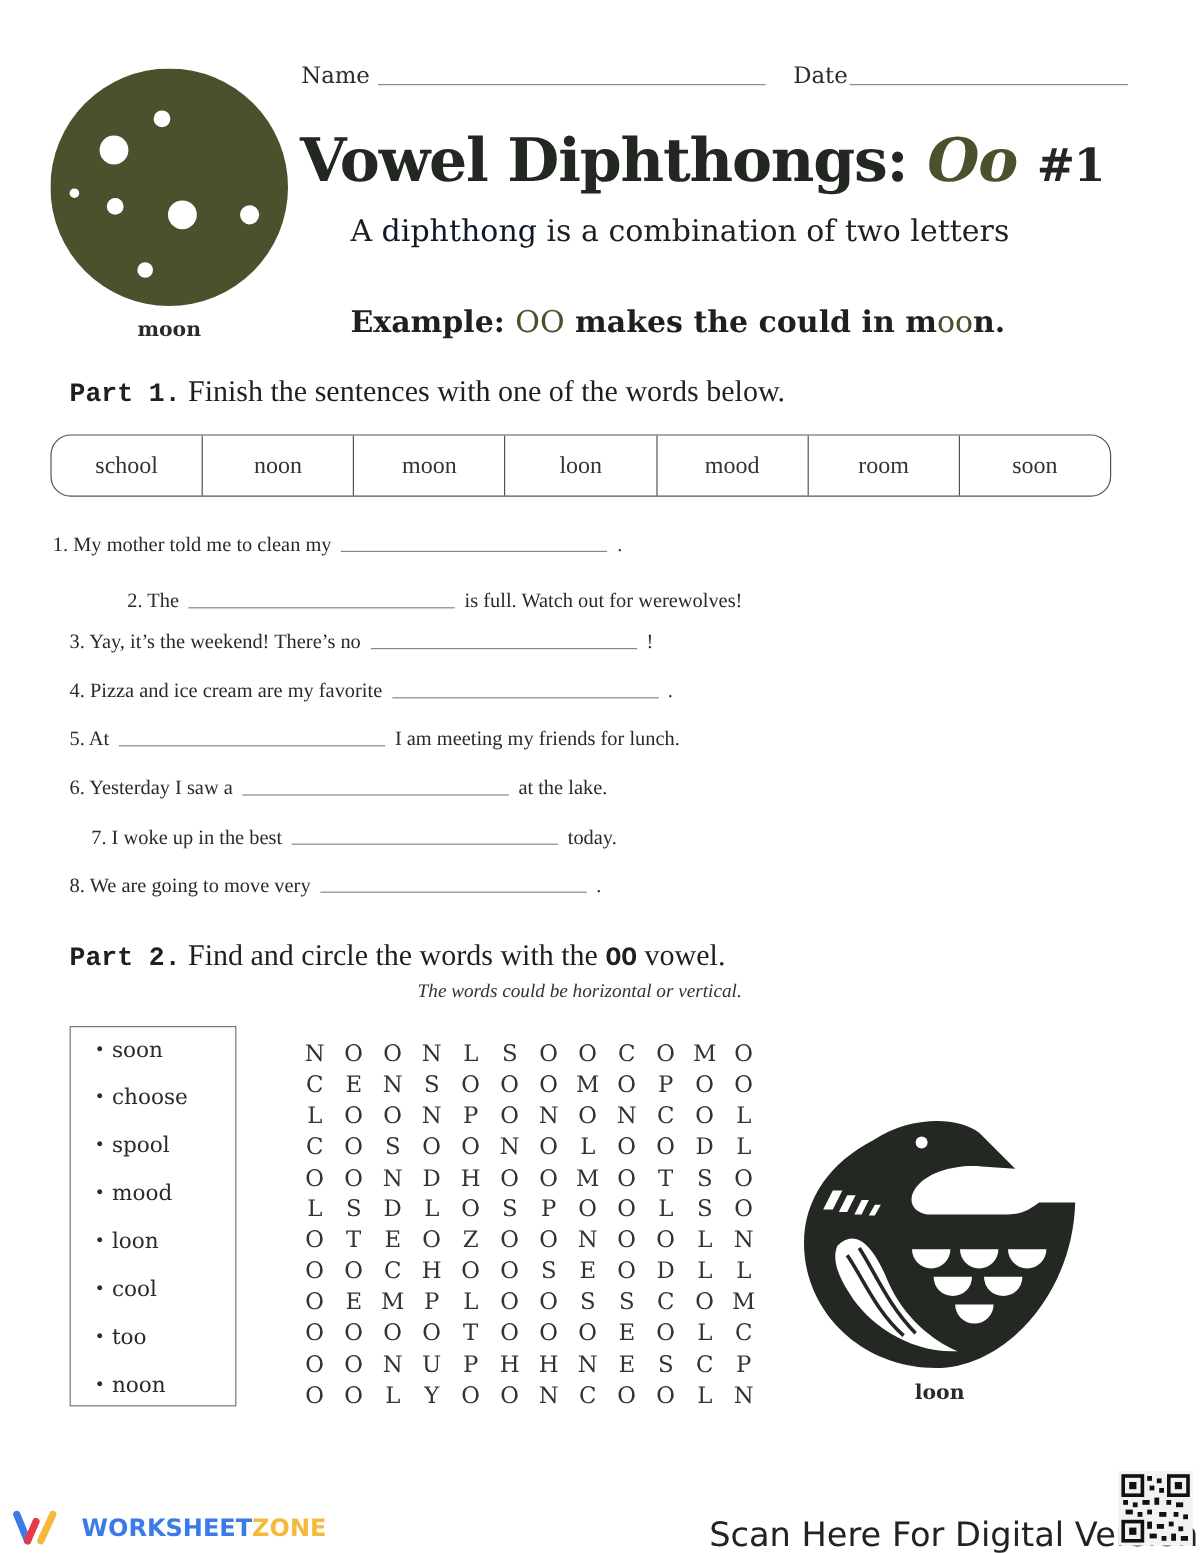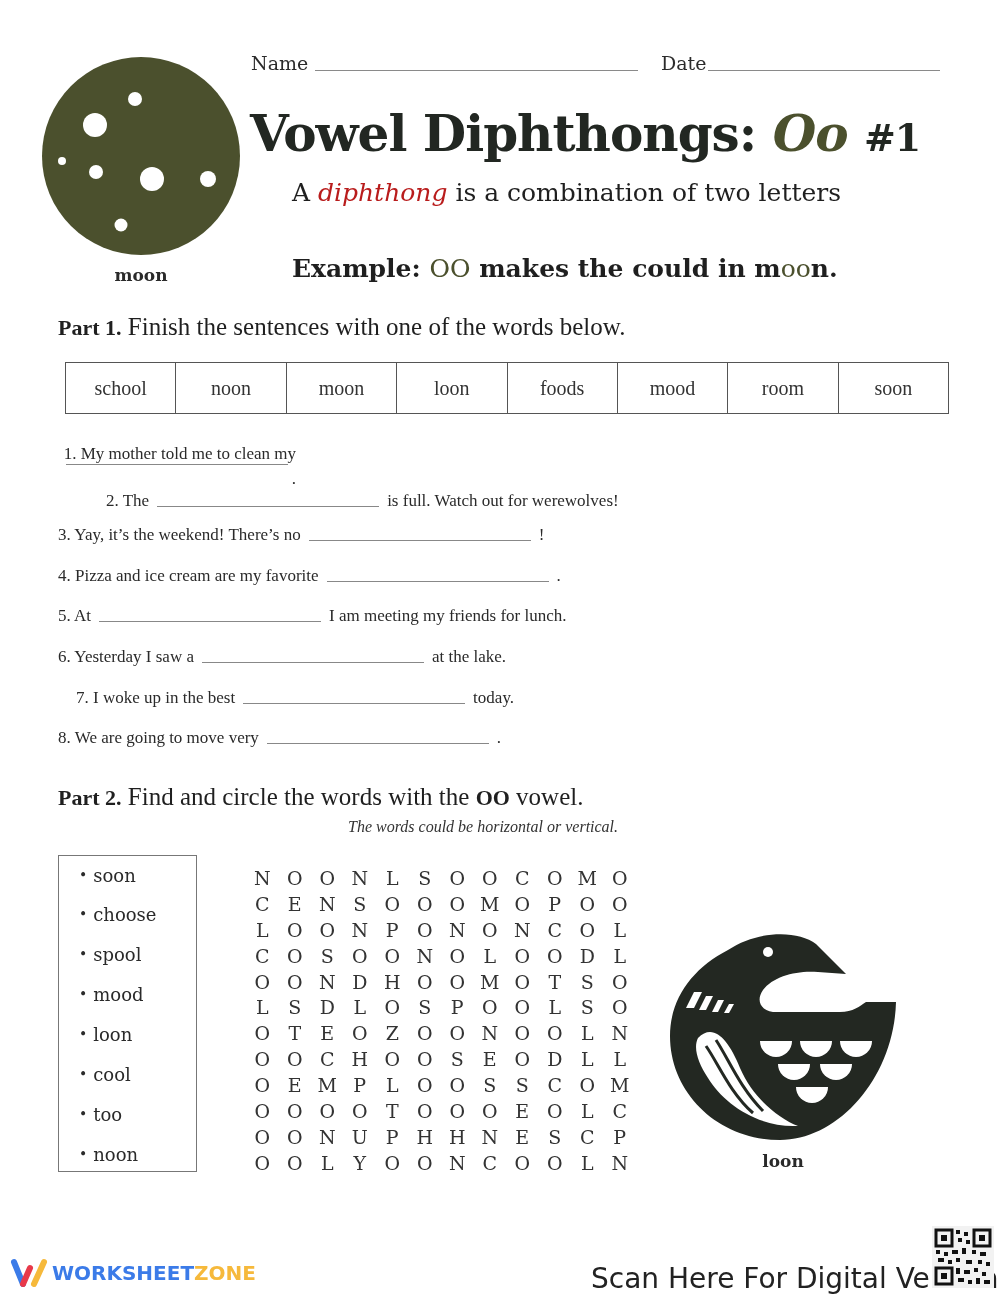--- a/index.html
+++ b/index.html
@@ -4,25 +4,25 @@
 <style>
   html,body{margin:0;padding:0;background:#fff;}
   body{width:1000px;height:1294px;position:relative;overflow:hidden;font-family:"DejaVu Serif",serif;color:#222722;}
   .abs{position:absolute;}
   .field-label{font-size:19px;color:#2b2b2b;}
   .field-line{border-bottom:1.5px solid #8a8a8a;height:0;}
   .title{font-family:"DejaVu Serif",serif;font-weight:bold;font-size:50px;color:#222722;letter-spacing:-1px;white-space:nowrap;}
   .title .accent{font-style:italic;color:#4b502d;}
   .title .num{font-size:38px;}
   .intro{font-size:25px;line-height:33px;color:#1f1f1f;}
-  .intro .em{font-style:italic;color:#b91c1c;}
+  .intro .em{color:#0f172a;}
   .example{font-size:25px;font-weight:bold;color:#1f1f1f;}
   .example .oo{color:#4b502d;font-weight:normal;}
   .part-head{font-size:25px;color:#1f1f1f;font-family:"Liberation Serif",serif;}
-  .part-head b{font-family:Liberation Serif, serif;font-size:22px;}
+  .part-head b{font-family:Liberation Mono, monospace;font-size:22px;}
   .wordbank{display:flex;border:1.5px solid #555;}
   .wordbank .cell{flex:1;height:50px;display:flex;align-items:center;justify-content:center;font-size:20px;color:#333;border-left:1.5px solid #555;font-family:"Liberation Serif",serif;}
   .wordbank .cell:first-child{border-left:none;}
   .sentence{font-size:17px;color:#2a2a2a;font-family:"Liberation Serif",serif;white-space:nowrap;display:flex;align-items:flex-end;}
   .blank{display:inline-block;width:222px;border-bottom:1px solid #888;height:0;margin:0 8px 4px 8px;}
   .wordlist{border:1.5px solid #777;}
   .wordlist .item{font-size:18px;color:#2a2a2a;height:40px;display:flex;align-items:center;padding-left:20px;}
   .wordlist .item .dot{font-size:14px;margin-right:6px;}
   .grid{display:grid;grid-template-columns:repeat(12,32.5px);grid-auto-rows:25.9px;}
   .grid .ch{font-size:19px;color:#333;font-family:"DejaVu Serif",serif;text-align:center;line-height:25.9px;}
@@ -63,32 +63,31 @@
 
 <div class="abs example" style="left:292px;top:254px;white-space:nowrap;">
   <span>Example:</span>
   <span class="oo">OO</span><span> makes the could in m</span><span class="oo">oo</span><span>n.</span>
 </div>
 
 <div class="abs part-head" style="left:58px;top:313px;">
   <b>Part 1.</b><span> Finish the sentences with one of the words below.</span>
 </div>
 
-<div class="abs wordbank" style="left:65px;top:362px;width:882px;">
+<div class="abs wordbank" style="left:42px;top:362px;width:882px;border-radius:17px;">
   <div class="cell">school</div>
   <div class="cell">noon</div>
   <div class="cell">moon</div>
   <div class="cell">loon</div>
-  <div class="cell">foods</div>
   <div class="cell">mood</div>
   <div class="cell">room</div>
   <div class="cell">soon</div>
 </div>
 
-<div class="abs sentence" style="left:58px;top:444px;flex-direction:column;">
+<div class="abs sentence" style="left:44px;top:444px;">
   <span>1. My mother told me to clean my</span>
     <span class="blank"></span>
     <span>.</span>
 </div>
 <div class="abs sentence" style="left:58px;top:491px;margin-left:48px;">
   <span>2. The</span>
     <span class="blank"></span>
     <span>is full. Watch out for werewolves!</span>
 </div>
 <div class="abs sentence" style="left:58px;top:525px;">
@@ -329,21 +328,21 @@
   </svg>
 </div>
 <div class="abs" style="left:668px;top:1151px;width:230px;text-align:center;font-size:17px;font-weight:bold;color:#2a2a2a;">loon</div>
 
 <div class="abs" style="left:10px;top:1258px;display:flex;align-items:center;">
   <svg width="38" height="30" viewBox="0 0 38 30">
     <line x1="4" y1="4" x2="13" y2="26" stroke="#3b7be8" stroke-width="6" stroke-linecap="round"></line>
     <line x1="13" y1="26" x2="20" y2="10" stroke="#e8394a" stroke-width="6" stroke-linecap="round"></line>
     <line x1="24" y1="26" x2="34" y2="4" stroke="#f6b93b" stroke-width="6" stroke-linecap="round"></line>
   </svg>
-  <span class="footer-logo" style="color:#3b7be8;margin-left:4px;">WORKSHEET</span>
+  <span class="footer-logo" style="color:#3b7be8;margin-left:20px;">WORKSHEET</span>
   <span class="footer-logo" style="color:#f6b93b;">ZONE</span>
 </div>
 <div class="abs scan" style="left:591px;top:1262px;">Scan Here For Digital Version</div>
 <div class="abs" style="left:932px;top:1226px;width:62px;height:62px;background:#f2f2f2;">
   <svg width="62" height="62" viewBox="0 0 62 62">
     <rect x="4" y="4" width="16" height="16" fill="none" stroke="#111" stroke-width="3"></rect>
     <rect x="9" y="9" width="6" height="6" fill="#111"></rect>
     <rect x="42" y="4" width="16" height="16" fill="none" stroke="#111" stroke-width="3"></rect>
     <rect x="47" y="9" width="6" height="6" fill="#111"></rect>
     <rect x="4" y="42" width="16" height="16" fill="none" stroke="#111" stroke-width="3"></rect>

